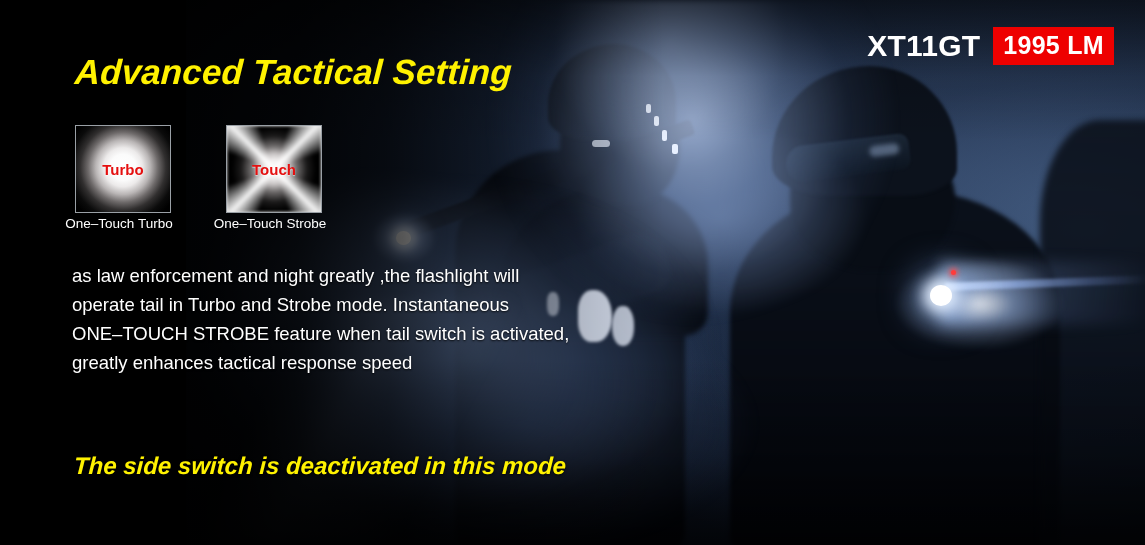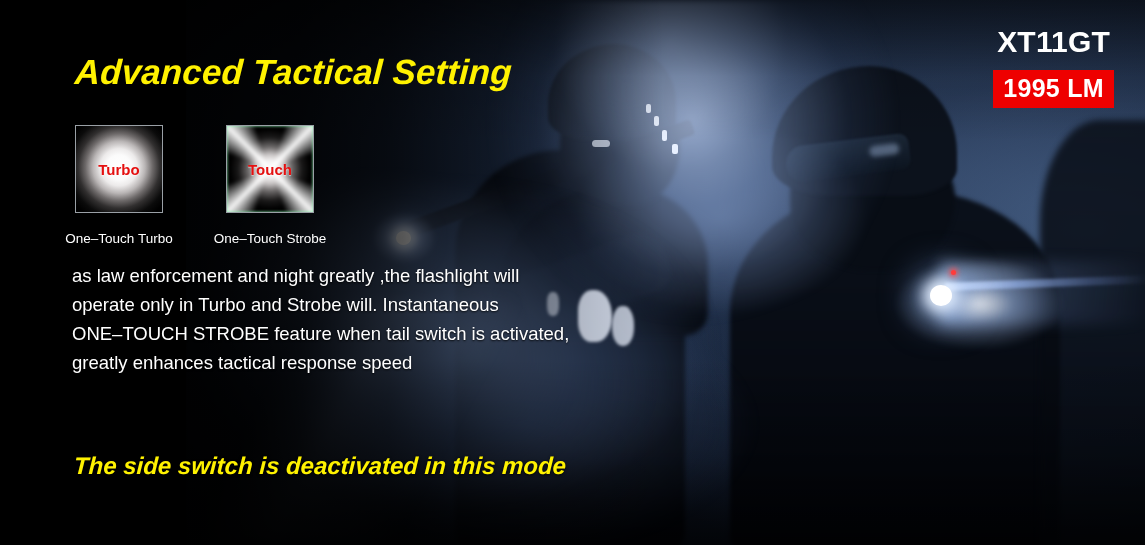--- a/index.html
+++ b/index.html
@@ -219,21 +219,20 @@
     transform: skewX(-3deg);
   }
 
   
   .product-strip {
     position: absolute;
     right: 31px; top: 27px;
     display: flex;
     align-items: center;
     gap: 13px;
-    flex-direction: column;
   }
   .product-name {
     font-size: 30px;
     font-weight: bold;
     color: #ffffff;
     letter-spacing: .2px;
     line-height: 1;
   }
   .lumen-badge {
     background: #EE0000;
@@ -248,23 +247,23 @@
   
   .modes {
     position: absolute;
     left: 75px; top: 125px;
     display: flex;
     gap: 63px;
   }
   .mode { width: 88px; }
   .mode-box {
     position: relative;
-    width: 88px; height: 88px;
+    width: 96px; height: 88px;
     border: 1px solid #9aa0a6;
-    background: #86efac;
+    background: #e5e5e5;
     overflow: hidden;
   }
   .mode-glow {
     position: absolute; inset: 0;
   }
   .glow-round {
     background: radial-gradient(circle at 50% 48%,
       #ffffff 0%, #fbfbfb 20%, #eceaea 30%, #b9b5b5 42%, #6e6a6a 54%, #312f2f 66%, #0b0b0b 80%, #000 92%);
   }
   .glow-star {
@@ -286,21 +285,21 @@
     left: 0; right: 0; top: 50%;
     transform: translateY(-50%);
     text-align: center;
     font-size: 15px;
     font-weight: bold;
     color: #E51010;
     text-shadow: 0 1px 1px rgba(255,255,255,.55);
     z-index: 2;
   }
   .mode-caption {
-    margin-top: 18px;
+    margin-top: 3px;
     width: 148px;
     margin-left: -30px;
     text-align: center;
     font-size: 13.5px;
     color: #ffffff;
     white-space: nowrap;
   }
 
   
   .body-copy {
@@ -399,21 +398,21 @@
           <div class="mode-glow glow-star"></div>
           <span class="mode-word">Touch</span>
         </div>
         <div class="mode-caption">One–Touch Strobe</div>
       </div>
 
     </div>
 
     <div class="body-copy">
       <span class="ln">as law  enforcement and night greatly ,the flashlight will</span>
-      <span class="ln">operate only in Turbo and Strobe will. Instantaneous</span>
+      <span class="ln">operate tail in Turbo and Strobe mode. Instantaneous</span>
       <span class="ln">ONE–TOUCH STROBE feature when tail switch is activated,</span>
       <span class="ln">greatly  enhances tactical response speed</span>
     </div>
 
     <div class="footnote">The side switch is deactivated in this mode</div>
 
   </div>
 </div>
 
 </body></html>

